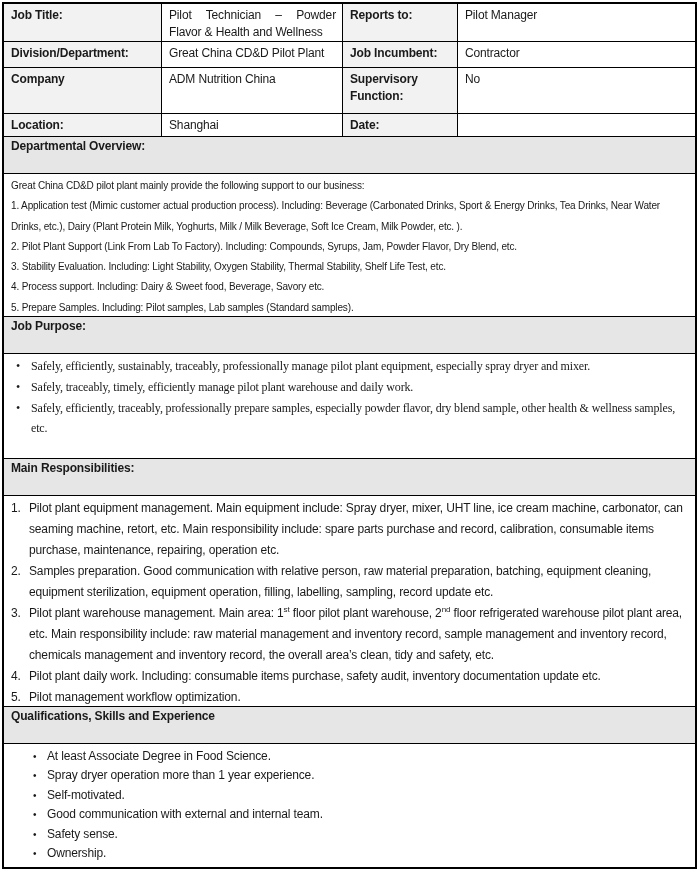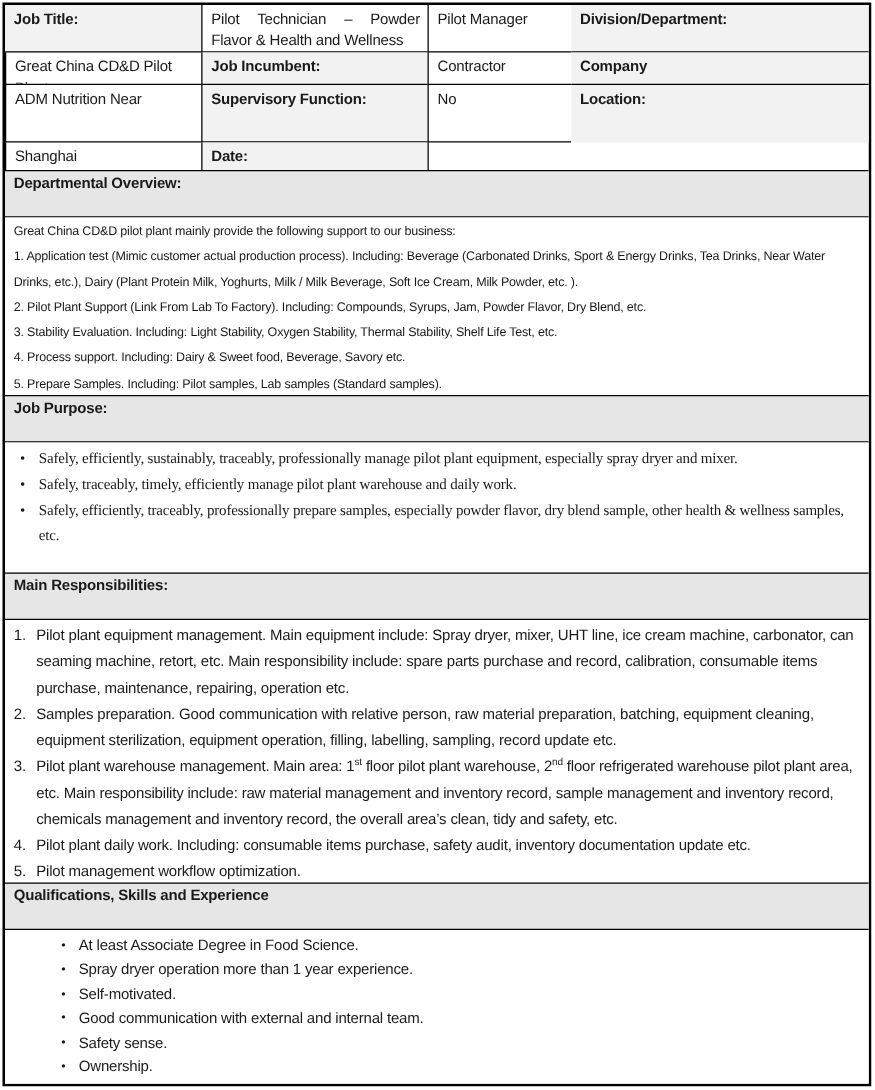--- a/index.html
+++ b/index.html
@@ -59,43 +59,44 @@
   }
   .purpose-list li { margin-left: 20px; line-height: 20.8px; }
   .purpose-list li::before {
     content: "\2022"; position: absolute; left: -15px; top: 0;
   }
   .resp-list { counter-reset: respnum; }
   .resp-list li { counter-increment: respnum; margin-left: 18px; line-height: 21px; }
   .resp-list li::before {
     content: counter(respnum) "."; position: absolute; left: -18px; top: 0;
   }
-  .q-list li { margin-left: 52px; line-height: 19.4px; }
+  .q-list li { margin-left: 36px; line-height: 19.4px; }
   .q-list li::before {
     content: "\2022"; position: absolute; left: -14px; top: 0; font-size: 10px;
   }
   sup { font-size: 8px; vertical-align: super; line-height: 0; }
 </style>
 </head>
 <body>
 
 <div class="page">
 
   <div class="info-grid">
     <div class="cell label c1 r1">Job Title:</div>
     <div class="cell c2 r1 justify">Pilot Technician – Powder Flavor &amp; Health and Wellness</div>
+    <div class="cell label c3 r1">Reports to:</div>
     <div class="cell c4 r1">Pilot Manager</div>
 
     <div class="cell label c1 r2">Division/Department:</div>
     <div class="cell c2 r2">Great China CD&amp;D Pilot Plant</div>
     <div class="cell label c3 r2">Job Incumbent:</div>
     <div class="cell c4 r2">Contractor</div>
 
     <div class="cell label c1 r3">Company</div>
-    <div class="cell c2 r3">ADM Nutrition Near</div>
+    <div class="cell c2 r3">ADM Nutrition China</div>
     <div class="cell label c3 r3">Supervisory Function:</div>
     <div class="cell c4 r3">No</div>
 
     <div class="cell label c1 r4">Location:</div>
     <div class="cell c2 r4">Shanghai</div>
     <div class="cell label c3 r4">Date:</div>
     <div class="cell c4 r4"></div>
   </div>
 
   <div class="sec-header">Departmental Overview:</div>

